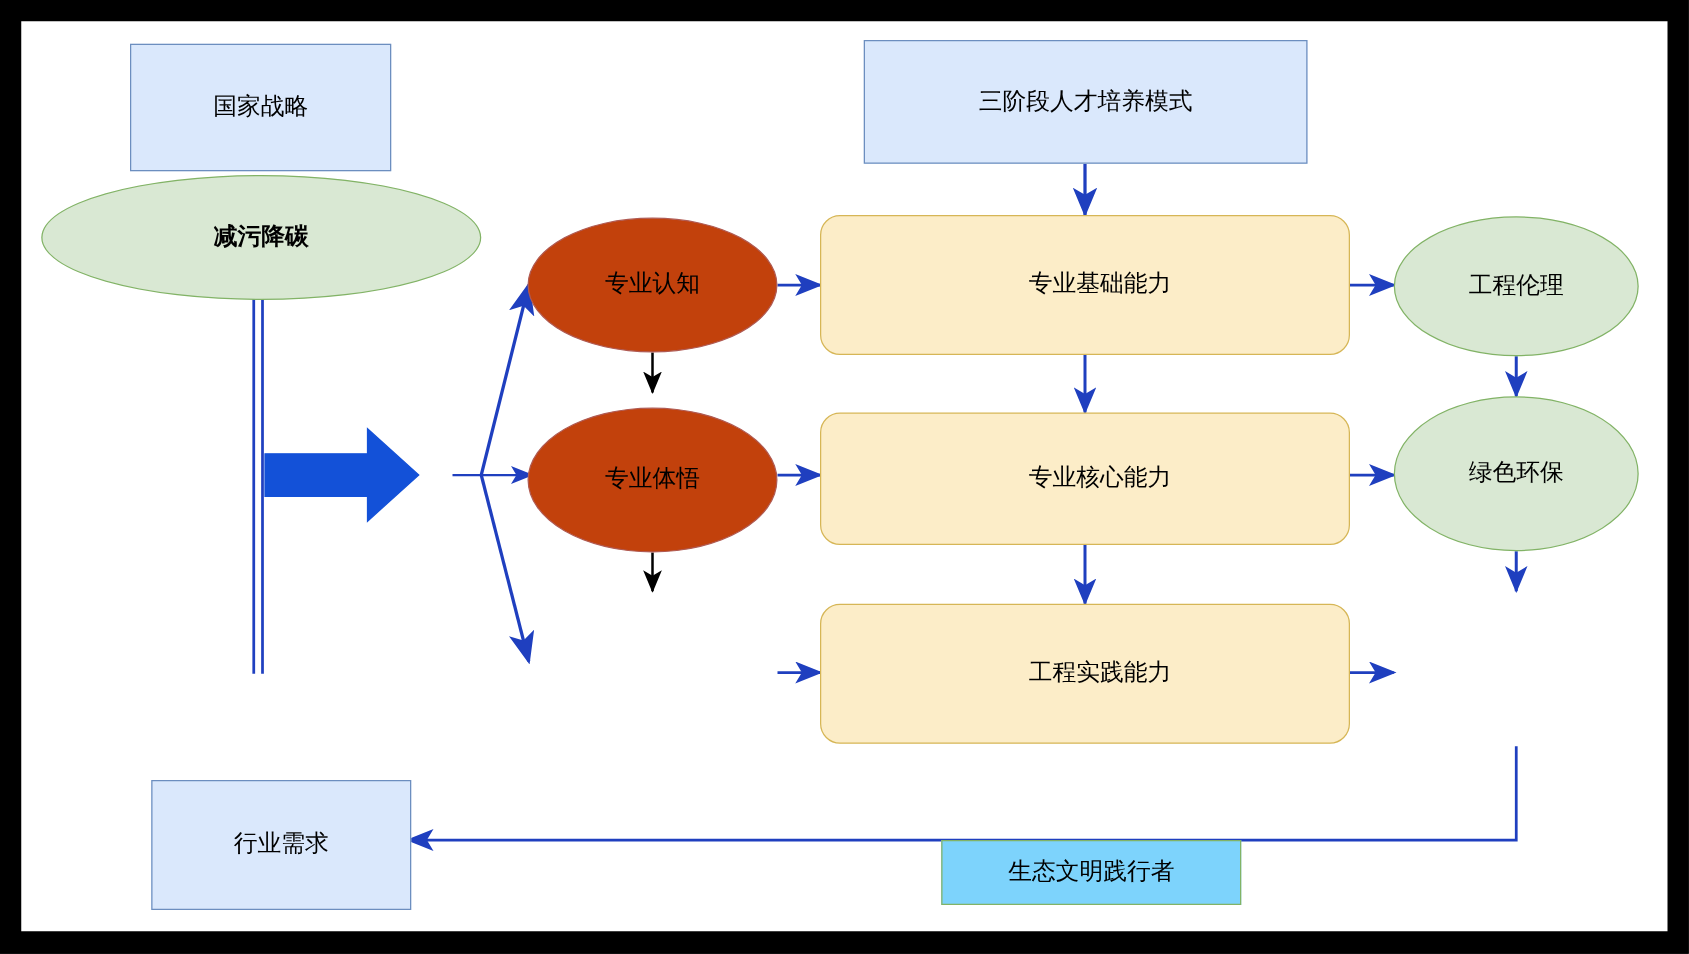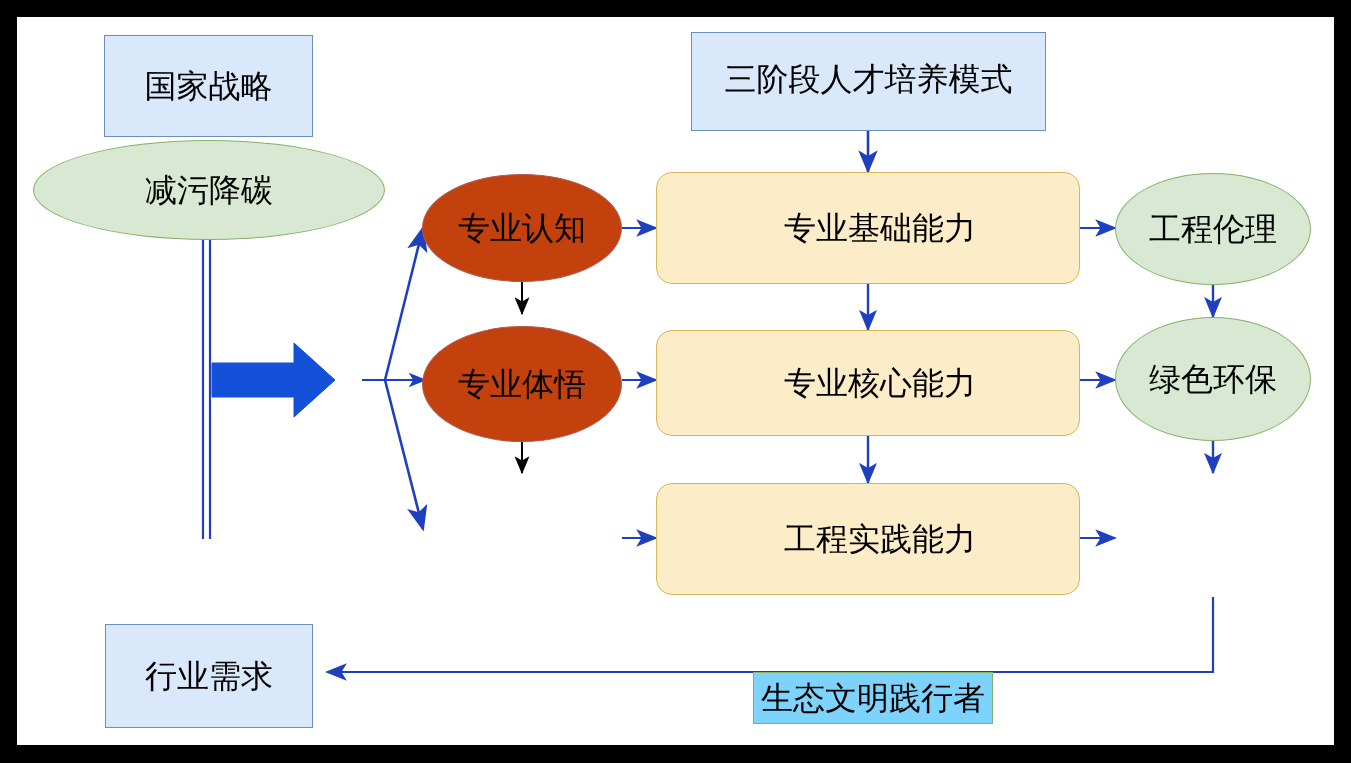--- a/index.html
+++ b/index.html
@@ -62,21 +62,21 @@
   }
   svg.layer {
     position: absolute;
     left: 0;
     top: 0;
     width: 1317px;
     height: 728px;
     z-index: 2;
     overflow: visible;
   }
-  .fs28 { font-size: 32px; }
+  .fs28 { font-size: 19px; }
 </style>
 </head>
 <body>
 
 <div id="canvas">
 
   <svg class="layer" viewBox="0 0 1317 728">
     <defs>
       <marker id="ahBlue" markerWidth="10" markerHeight="8" refX="9" refY="4" orient="auto" markerUnits="strokeWidth">
         <path d="M0,0 L10,4 L0,8 L2.4,4 Z" fill="#1f3fbf"></path>
@@ -151,30 +151,30 @@
 
     <g>
       <path d="M1196,580 L1196,655 L310,655" fill="none" stroke="#1f3fbf" stroke-width="2.2" marker-end="url(#ahBlue)"></path>
     </g>
   </svg>
 
   <div class="node box-blue fs28" style="left:87px; top:18px; width:209px; height:102px;">
     <span>国家战略</span>
   </div>
 
-  <div class="node ellipse-green fs28" style="left:16px; top:123px; width:352px; height:100px;">
+  <div class="node ellipse-green fs28" style="left:16px; top:123px; width:352px; height:100px;font-weight:bold;">
     <span>减污降碳</span>
   </div>
 
 
-  <div class="node box-blue fs28" style="left:88px; top:607px; width:208px; height:104px;">
+  <div class="node box-blue fs28" style="left:104px; top:607px; width:208px; height:104px;">
     <span>行业需求</span>
   </div>
 
-  <div class="node box-blue fs28" style="left:674px; top:15px; width:355px; height:99px;font-family:Liberation Mono, monospace;">
+  <div class="node box-blue fs28" style="left:674px; top:15px; width:355px; height:99px;">
     <span>三阶段人才培养模式</span>
   </div>
 
   <div class="node ellipse-pink fs28" style="left:405px; top:157px; width:200px; height:108px;">
     <span>专业认知</span>
   </div>
   <div class="node ellipse-pink fs28" style="left:405px; top:309px; width:200px; height:116px;">
     <span>专业体悟</span>
   </div>
 

